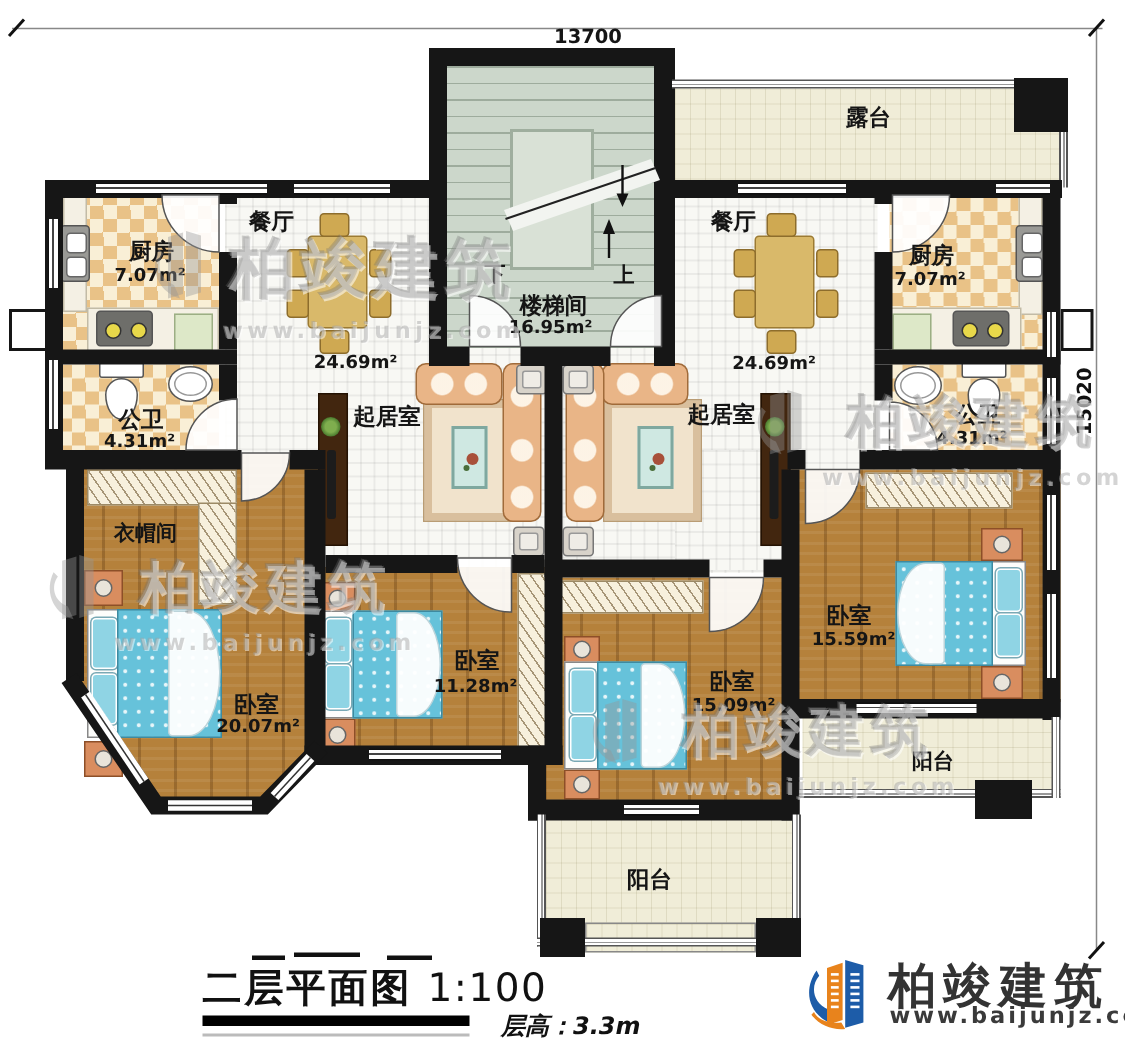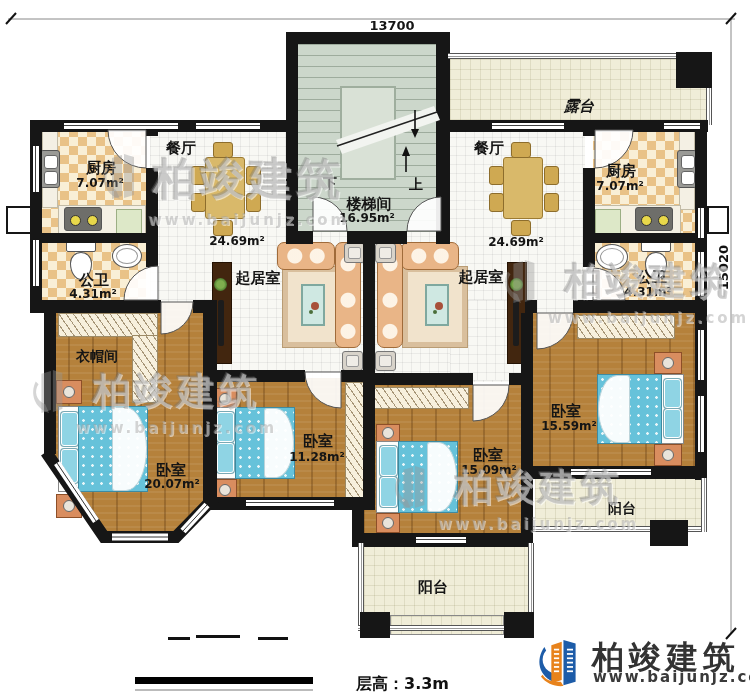--- a/index.html
+++ b/index.html
@@ -319,21 +319,21 @@
     <line x1="337" y1="146" x2="437" y2="112" stroke="#222" stroke-width="1.4"></line>
     <line x1="415" y1="110" x2="415" y2="130" stroke="#111" stroke-width="1.6"></line>
     <polygon points="411,129 419,129 415,138" fill="#111"></polygon>
     <line x1="406" y1="152" x2="406" y2="172" stroke="#111" stroke-width="1.6"></line>
     <polygon points="402,156 410,156 406,146" fill="#111"></polygon>
   </svg>
 
   <div class="lbl rname z-lbl" style="left:392px;top:25px;font-size:13px;">13700</div>
   <div class="dimtxt z-lbl" style="left:716px;top:245px;writing-mode:vertical-rl;transform:rotate(180deg);">15020</div>
 
-  <div class="lbl rname z-lbl" style="left:579px;top:106px;font-style:italic;">露台</div>
+  <div class="lbl rname z-lbl" style="left:579px;top:79px;">露台</div>
   <div class="lbl rname z-lbl" style="left:181px;top:148px;">餐厅</div>
   <div class="lbl rarea z-lbl" style="left:237px;top:241px;">24.69m²</div>
   <div class="lbl rname z-lbl" style="left:489px;top:148px;">餐厅</div>
   <div class="lbl rarea z-lbl" style="left:516px;top:242px;">24.69m²</div>
   <div class="lbl rname z-lbl" style="left:101px;top:168px;">厨房</div>
   <div class="lbl rarea z-lbl" style="left:100px;top:183px;">7.07m²</div>
   <div class="lbl rname z-lbl" style="left:621px;top:171px;">厨房</div>
   <div class="lbl rarea z-lbl" style="left:620px;top:186px;">7.07m²</div>
   <div class="lbl rname z-lbl" style="left:369px;top:204px;">楼梯间</div>
   <div class="lbl rarea z-lbl" style="left:367px;top:218px;">16.95m²</div>
@@ -403,26 +403,29 @@
           <polygon points="24,4 34,7 34,45 24,48"></polygon>
           <path d="M6,16 C0,28 4,44 20,49 L16,40 C6,36 4,26 9,19 Z"></path>
         </g>
       </svg>
     <div class="wm-txt">
         <span class="wm-name" style="font-size:38px;">柏竣建筑</span>
       <span class="wm-site">www.baijunjz.com</span>
       </div>
   </div>
 
+  <div class="abs" style="left:135px;top:641px;z-index:50;">
+    <span class="ftitle">二层平面图</span><span class="fscale">1:100</span>
+  </div>
   <div class="abs" style="left:168px;top:637px;width:22px;height:3px;background:#111;z-index:50;"></div>
   <div class="abs" style="left:196px;top:635px;width:44px;height:3px;background:#111;z-index:50;"></div>
   <div class="abs" style="left:258px;top:637px;width:30px;height:3px;background:#111;z-index:50;"></div>
   <div class="abs" style="left:135px;top:677px;width:178px;height:7px;background:#000;z-index:50;"></div>
   <div class="abs" style="left:135px;top:689px;width:178px;height:2px;background:#bbb;z-index:50;"></div>
-  <div class="finfo" style="left:356px;top:674px;z-index:50;">层高：3.3m</div>
+  <div class="finfo" style="left:334px;top:674px;z-index:50;font-style:italic;">层高：3.3m</div>
 
   <div class="abs" style="left:534px;top:630px;z-index:50;">
     <svg width="52" height="60" viewBox="0 0 60 66">
       <path d="M12,18 C2,32 4,52 26,60 L21,48 C9,43 7,30 14,22 Z" fill="#1d5ca8"></path>
       <path d="M8,52 C14,60 24,64 34,63 L31,58 C21,59 13,56 10,50 Z" fill="#e8831c"></path>
       <polygon points="20,16 32,12 32,56 20,60" fill="#e8831c"></polygon>
       <polygon points="34,10 48,14 48,58 34,62" fill="#1d5ca8"></polygon>
       <g fill="#fff">
         <rect x="23" y="20" width="6" height="2"></rect>
           <rect x="23" y="25" width="6" height="2"></rect>

